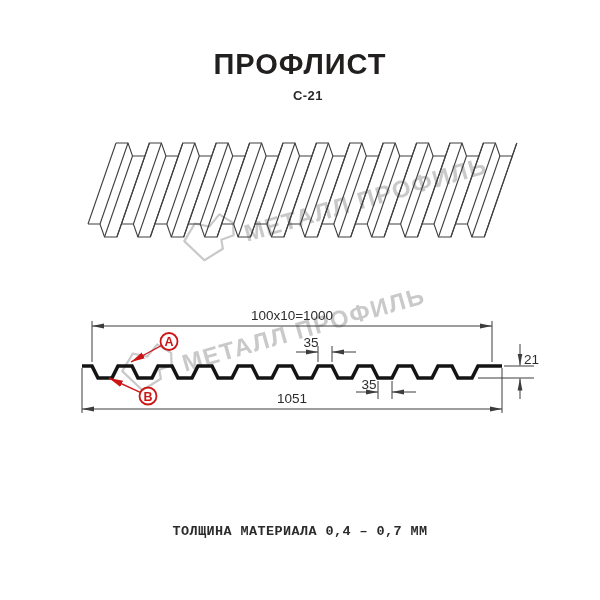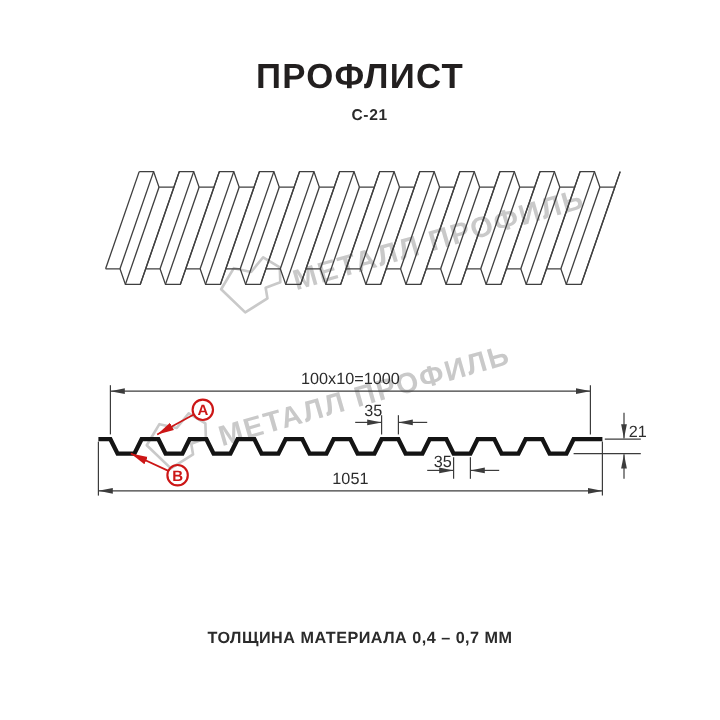--- a/index.html
+++ b/index.html
@@ -17,21 +17,21 @@
   .header{position:absolute;top:50px;left:0;width:600px;text-align:center;}
   .header h1{
     margin:0;font-size:29px;font-weight:700;letter-spacing:1px;
     color:var(--ink);line-height:1;
   }
   .subtitle{
     margin-top:9px;font-size:13px;font-weight:700;letter-spacing:.5px;color:#2a2a2a;padding-left:16px;
   }
   .footer{
     position:absolute;top:524px;left:0;width:600px;text-align:center;
-    font-size:13.5px;font-weight:700;letter-spacing:.4px;color:#2b2b2b;
+    font-size:13.5px;font-weight:700;letter-spacing:.4px;color:#2b2b2b;font-family:Liberation Mono, monospace;
   }
   svg.drawing{position:absolute;left:0;top:0;width:600px;height:600px;}
   svg text{font-family:"Liberation Sans",sans-serif;}
   .dim-line{stroke:var(--line);stroke-width:1;fill:none;}
   .dim-text{fill:#2c2c2c;font-size:13.5px;}
   .profile-thick{stroke:var(--profile);stroke-width:3.6;fill:none;stroke-linejoin:miter;}
   .iso-line{stroke:#3f3f3f;stroke-width:1.1;fill:none;}
   .wm-text{fill:var(--wm);font-weight:700;font-size:24px;letter-spacing:1.5px;}
   .wm-logo{fill:none;stroke:var(--wm);stroke-width:2.2;stroke-linejoin:round;}
   .red-stroke{stroke:var(--red);fill:none;}

